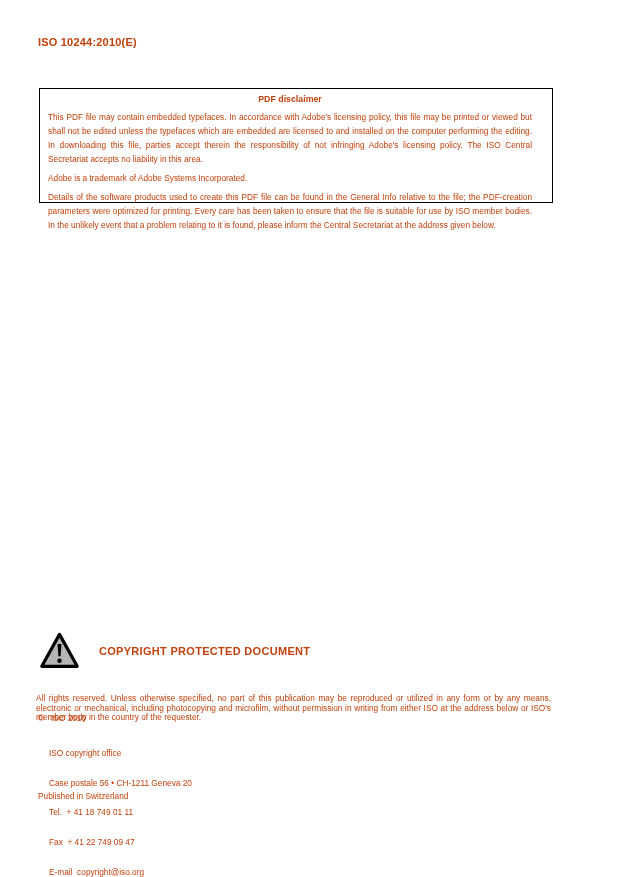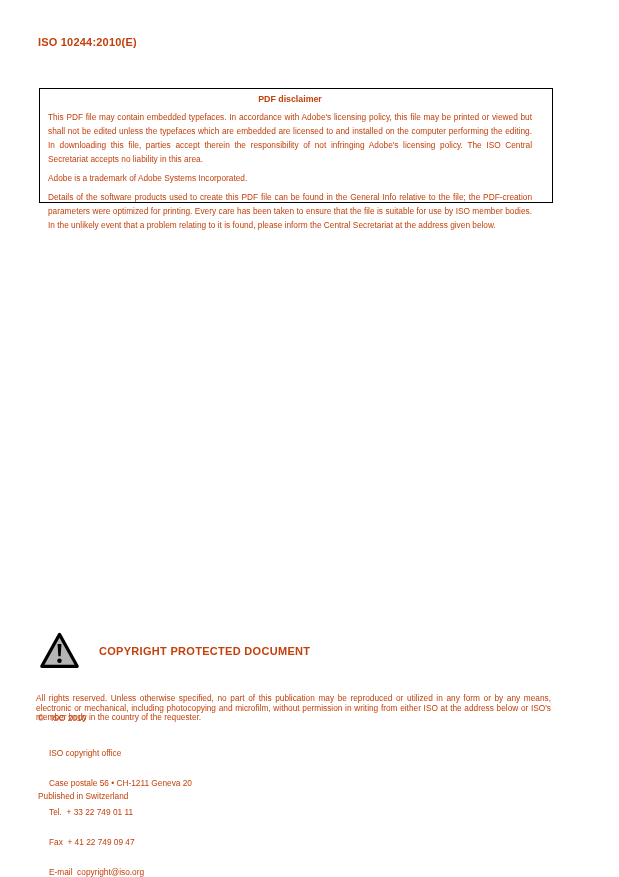--- a/index.html
+++ b/index.html
@@ -124,21 +124,21 @@
     <span class="copyright-heading">COPYRIGHT PROTECTED DOCUMENT</span>
   </div>
 
   <div class="iso-year-line">©   ISO 2010</div>
 
   <p class="rights-text">All rights reserved. Unless otherwise specified, no part of this publication may be reproduced or utilized in any form or by any means, electronic or mechanical, including photocopying and microfilm, without permission in writing from either ISO at the address below or ISO's member body in the country of the requester.</p>
 
   <div class="address-block">
     <div>ISO copyright office</div>
     <div>Case postale 56 • CH-1211 Geneva 20</div>
-    <div>Tel.  + 33 22 749 01 11</div>
+    <div>Tel.  + 41 18 749 01 11</div>
     <div>Fax  + 41 22 749 09 47</div>
     <div>E-mail  copyright@iso.org</div>
     
   </div>
 
   <div class="published-line">Published in Switzerland</div>
 
 
 </div>
 

